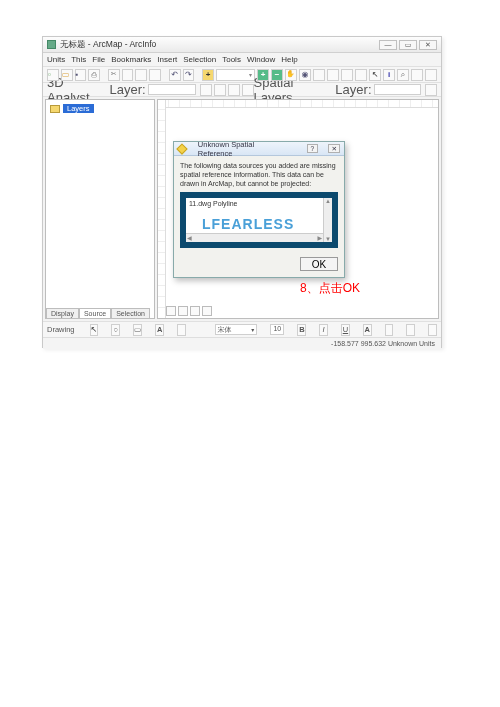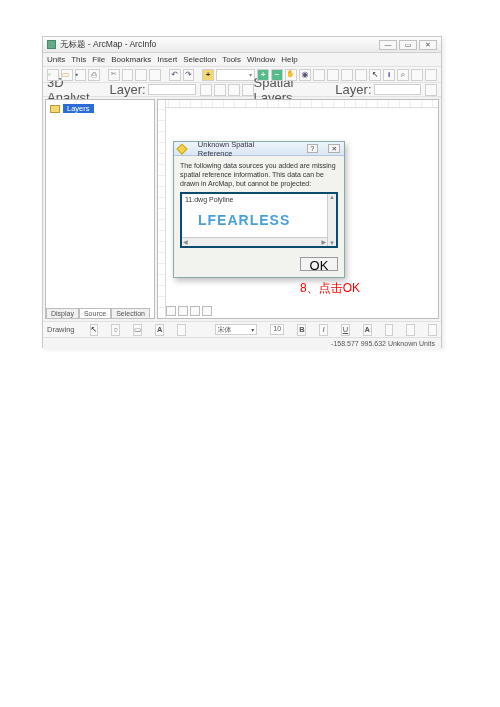--- a/index.html
+++ b/index.html
@@ -44,31 +44,31 @@
   .map .viewtabs { position: absolute; bottom: 2px; left: 8px; display: flex; gap: 2px; }
   .map .vbtn { width: 10px; height: 10px; border: 1px solid #bbb; background: #fafafa; }
 
   .dialog { position: absolute; left: 130px; top: 104px; width: 172px; background: #f2f2ee; border: 1px solid #8aa; box-shadow: 2px 3px 6px rgba(0,0,0,.25); }
   .dlg-title { height: 14px; background: linear-gradient(#eef4fb,#d9e6f5); border-bottom: 1px solid #b4c7dc; display: flex; align-items: center; padding: 0 4px; font-size: 7.5px; color: #334; gap: 8px; }
   .dlg-title .dicon { width: 8px; height: 8px; background: #f5d24a; border: 1px solid #c8a420; margin-right: 4px; transform: rotate(45deg); }
   .dlg-title .dsp { flex: 1; }
   .dlg-title .dclose { width: 12px; height: 9px; border: 1px solid #b0b0b0; background: #f4f4f4; font-size: 6.5px; text-align: center; line-height: 7px; margin-left: 2px; }
   .dlg-body { padding: 5px 6px; font-size: 7px; color: #333; }
   .dlg-msg { line-height: 1.3; margin-bottom: 4px; }
-  .dlg-list { border: 2px solid #0c4a6e; background: #fff; height: 56px; padding: 2px 3px; position: relative; }
+  .dlg-list { border: 6px solid #0c4a6e; background: #fff; height: 56px; padding: 2px 3px; position: relative; }
   .dlg-list .item { font-size: 7px; color: #333; }
   .dlg-list .wm { position: absolute; left: 16px; top: 18px; font-size: 14px; font-weight: bold; color: #4aa0d8; letter-spacing: 1px; font-family: Arial, sans-serif; }
   .dlg-list .sb { position: absolute; right: 0; top: 0; bottom: 0; width: 9px; background: #eee; border-left: 1px solid #ccc; }
   .dlg-list .sb::before { content: "▲"; position: absolute; top: 0; left: 1px; font-size: 6px; color: #888; }
   .dlg-list .sb::after { content: "▼"; position: absolute; bottom: 0; left: 1px; font-size: 6px; color: #888; }
   .dlg-list .sh { position: absolute; bottom: 0; left: 0; right: 9px; height: 9px; background: #eee; border-top: 1px solid #ccc; }
   .dlg-list .sh::before { content: "◀"; position: absolute; left: 1px; font-size: 6px; color: #888; }
   .dlg-list .sh::after { content: "▶"; position: absolute; right: 1px; font-size: 6px; color: #888; }
   .dlg-foot { display: flex; justify-content: flex-end; padding: 4px 6px 6px; }
-  .dlg-ok { width: 38px; height: 14px; border: 1px solid #9a9a9a; background: #f4f4f4; font-size: 13px; }
+  .dlg-ok { width: 38px; height: 14px; border: 1px solid #9a9a9a; background: #f4f4f4; font-size: 10px; }
 
   .draw { height: 16px; background: #f6f6f6; border-top: 1px solid #e0e0e0; display: flex; align-items: center; padding: 0 4px; gap: 13px; font-size: 7.5px; color: #555; }
   .draw .lbl { margin-right: 2px; }
   .draw .fsize { width: 20px; height: 11px; border: 1px solid #cfcfcf; background: #fff; font-size: 7px; text-align: center; }
   .draw .fname { width: 60px; height: 11px; border: 1px solid #cfcfcf; background: #fff; font-size: 7px; padding: 0 2px; display: flex; align-items: center; }
 
   .status { height: 12px; background: #f4f4f4; border-top: 1px solid #dedede; display: flex; align-items: center; justify-content: flex-end; padding: 0 6px; font-size: 7px; color: #555; }
 
   .annotation { position: absolute; left: 300px; top: 280px; font-size: 12px; color: #ff0000; font-family: SimSun, Arial; white-space: nowrap; }
 

